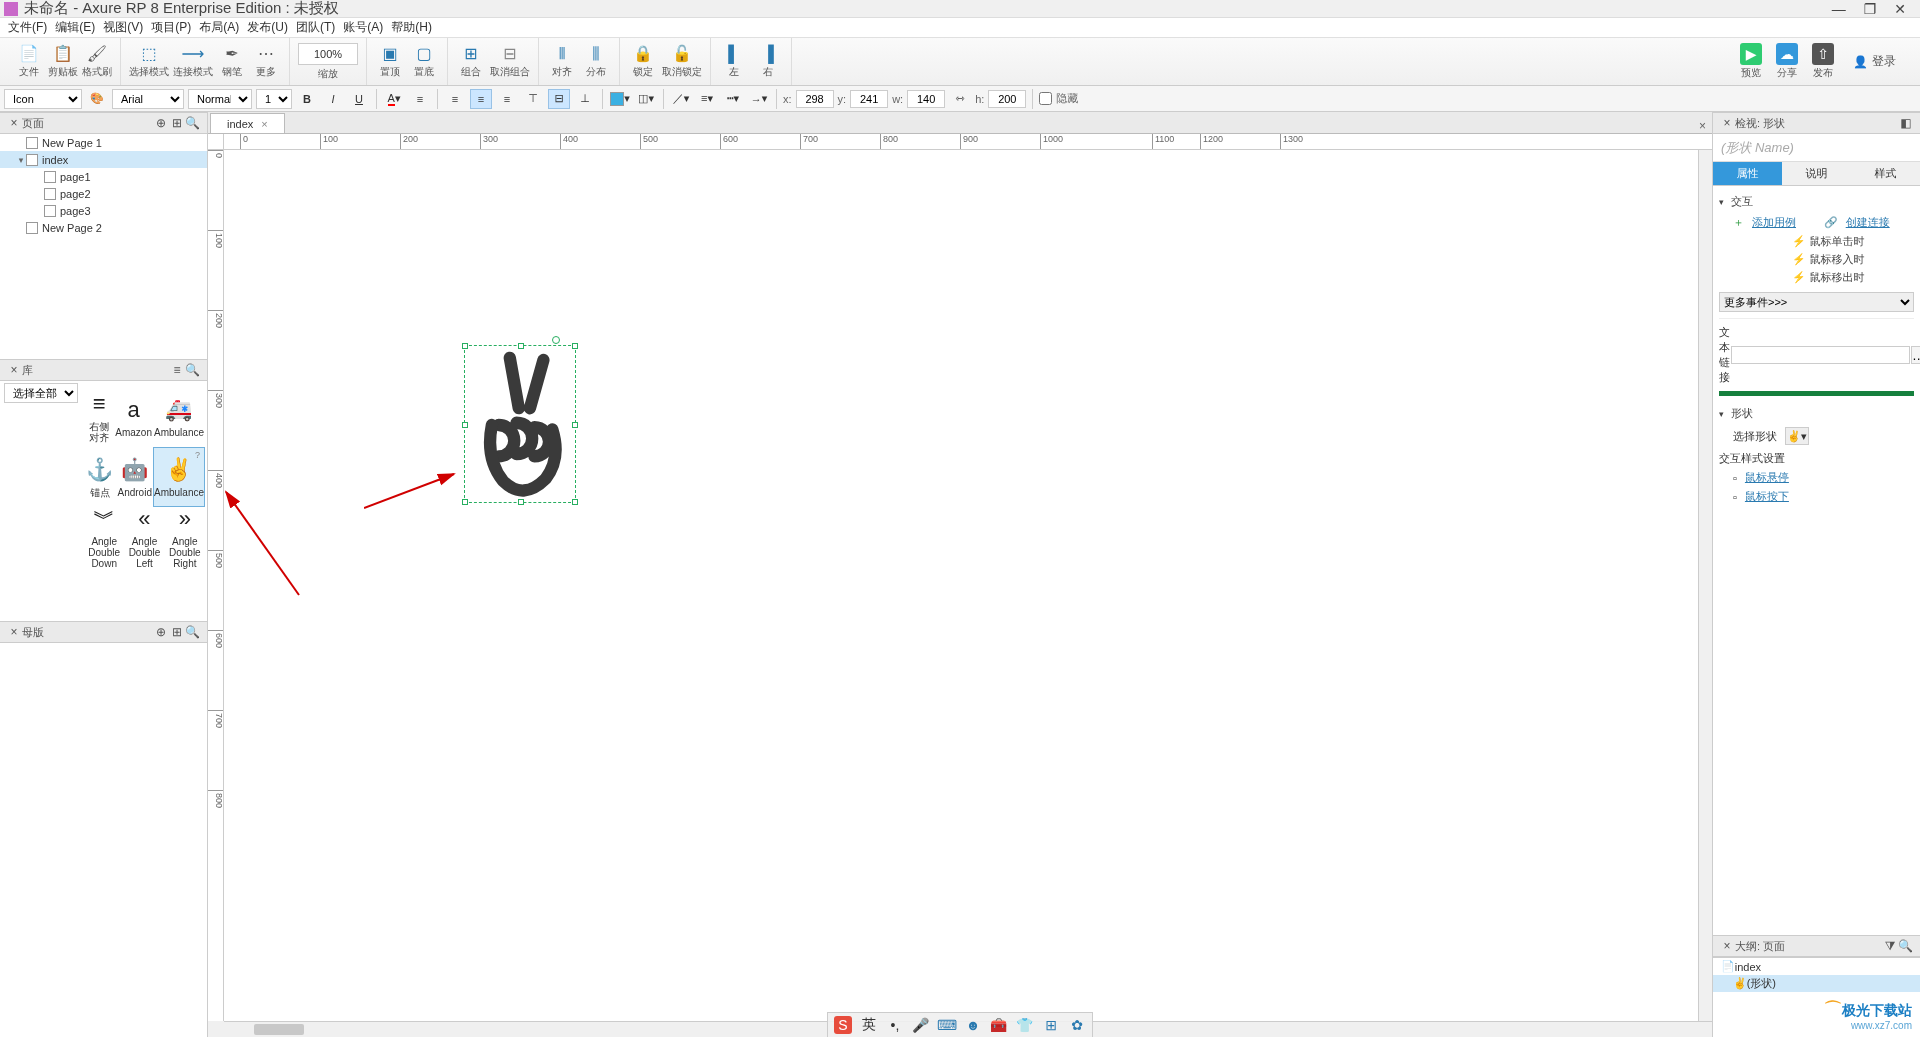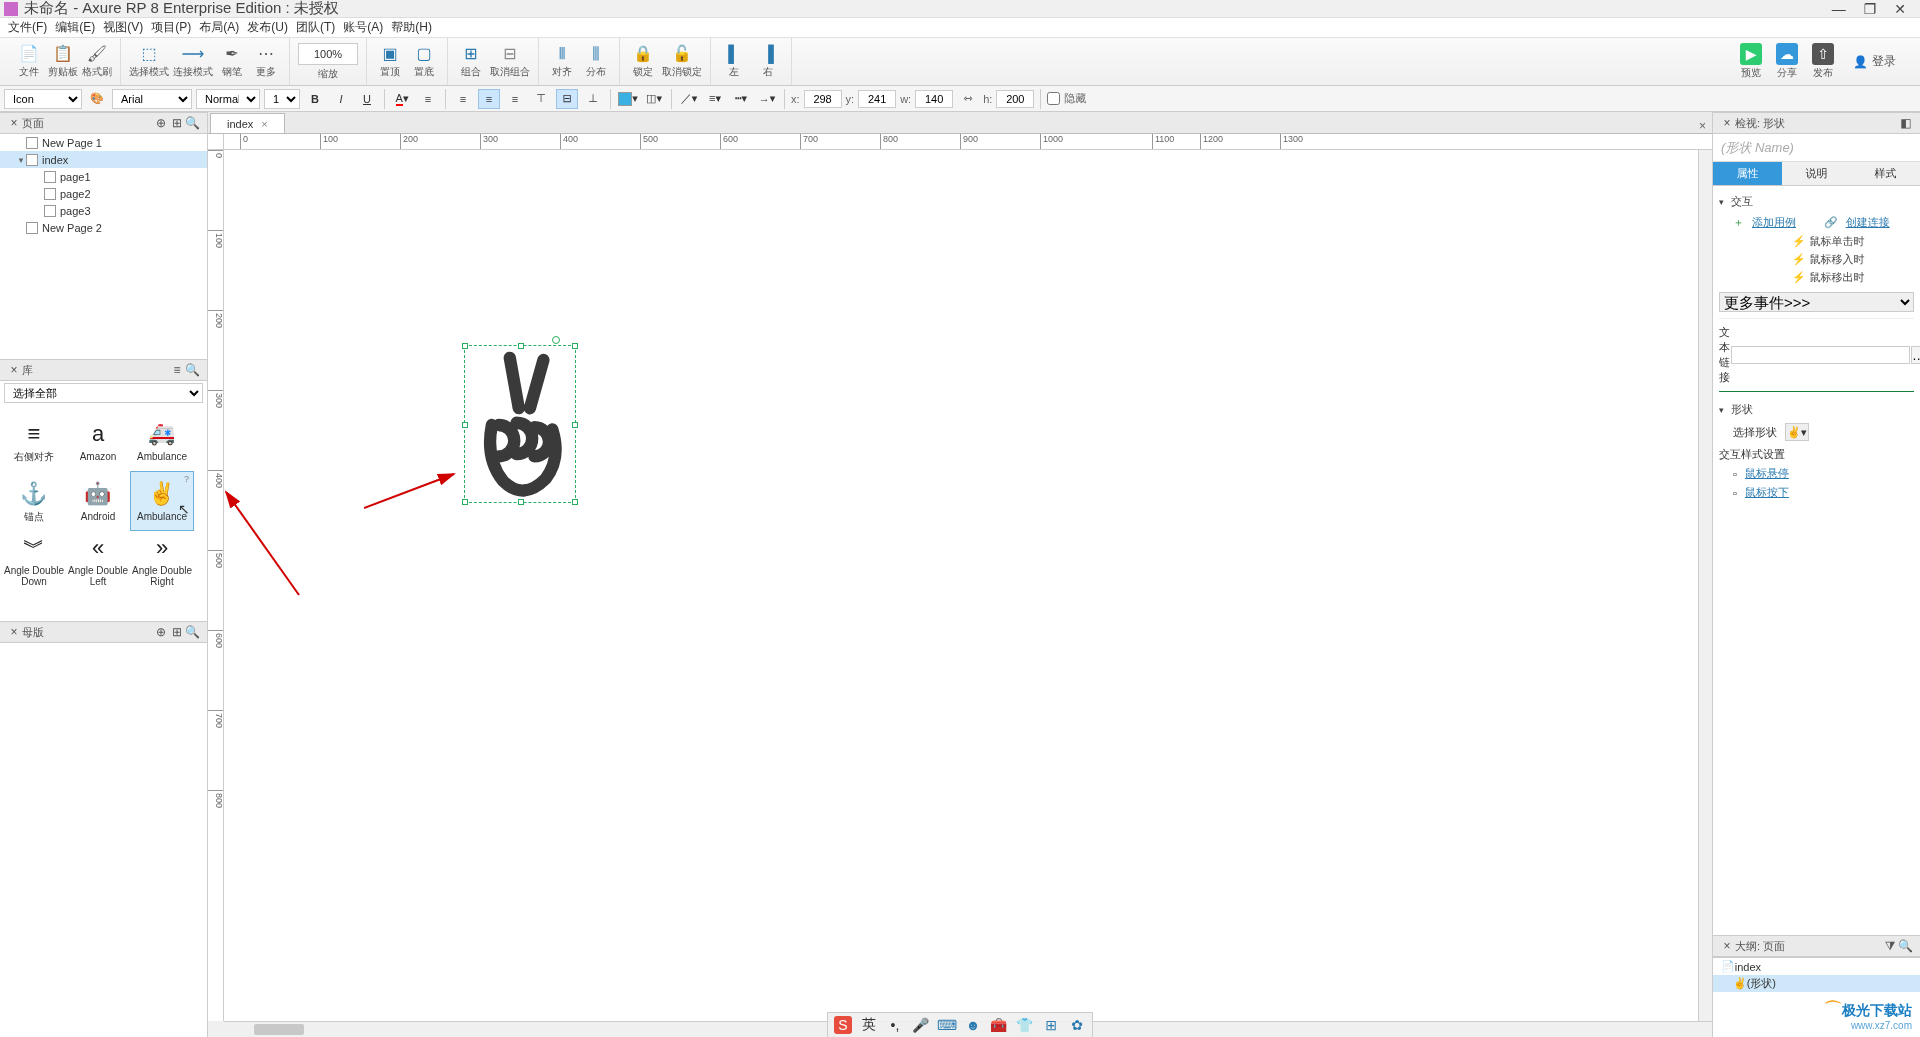--- a/index.html
+++ b/index.html
@@ -48,21 +48,21 @@
 
 
 .pages { flex: 0 0 225px; overflow: auto; background: #fff; }
 .tree-item { display: flex; align-items: center; height: 17px; font-size: 11px; color: #333; cursor: pointer; }
 .tree-item.selected { background: #cfe8f9; }
 .tree-item .indent { display:inline-block; }
 .tree-item .caret { width: 10px; text-align: center; color: #666; font-size: 9px;}
 .tree-item .pg-icon { width: 12px; height: 12px; border: 1px solid #999; margin-right: 4px; background:#fff;}
 
 
-.library { flex: 0 0 240px; display: flex; flex-direction: column; background: #fff; }
+.library { flex: 0 0 240px; display: flex; flex-direction: row; background: #fff; }
 .lib-select { margin: 2px 4px; }
 .lib-grid { flex: 1; overflow: auto; padding: 6px 2px; }
 .lib-row { display: flex; }
 .lib-item { width: 64px; height: 60px; display: flex; flex-direction: column; align-items: center; justify-content: center; font-size: 10px; color: #333; cursor: pointer; gap: 4px; border: 1px solid transparent; position:relative;}
 .lib-item.selected { background: #d6ecfa; border: 1px solid #6fb0dc; }
 .lib-item .li-ico { height: 26px; display: flex; align-items: center; justify-content: center; font-size: 22px; color: #222;}
 .lib-item .q { position:absolute; top:2px; right:4px; font-size:9px; color:#888;}
 
 
 .masters { flex: 1; background: #fff; }
@@ -93,23 +93,23 @@
 .insp-name { height: 28px; background: #fff; border-bottom: 1px solid #ddd; padding: 0 8px; display: flex; align-items: center; font-size: 13px; color: #aaa; font-style: italic; }
 .insp-tabs { display: flex; height: 24px; }
 .insp-tab { flex: 1; display: flex; align-items: center; justify-content: center; font-size: 11px; border-bottom: 1px solid #ccc; cursor:pointer; background:#f0f0f0;}
 .insp-tab.active { background: #3498db; color: #fff; }
 .insp-body { flex: 1; overflow: auto; background: #fff; padding: 4px 6px; font-size: 11px; }
 .insp-section-hdr { display: flex; align-items: center; padding: 4px 0; color: #444; cursor:pointer;}
 .insp-section-hdr .caret { width: 12px; font-size: 9px; }
 .insp-row { display: flex; align-items: center; gap: 8px; padding: 2px 0 2px 14px; }
 .link-txt { color: #2a7ab0; text-decoration: underline; cursor: pointer; }
 .evt { color: #444; padding-left: 24px; line-height: 18px; text-align: center;}
-.insp-select { width: 100%; height: 20px; border: 1px solid #ccc; font-size: 15px; }
+.insp-select { width: 100%; height: 20px; border: 1px solid #ccc; font-size: 11px; }
 .shape-picker { width:24px; height:18px; border:1px solid #ccc; background:#eee; display:inline-flex; align-items:center; justify-content:center;}
-.textlink-row{display:flex; align-items:center; gap:1px; padding:6px 0; border-top:1px solid #eee; border-bottom:1px solid #15803d; margin:6px 0;}
+.textlink-row{display:flex; align-items:center; gap:1px; padding:6px 0; border-top:1px solid #eee; border-bottom:5px solid #15803d; margin:6px 0;}
 .textlink-row input{flex:1; height:18px; border:1px solid #ccc;}
 .textlink-row button{width:18px; height:18px; border:1px solid #ccc; background:#f5f5f5;}
 
 .outline { flex: 0 0 80px; background:#fff; border-top:1px solid #ccc;}
 .outline-row { display:flex; align-items:center; height:17px; padding-left:8px; font-size:11px;}
 .outline-row.sel{ background:#cfe8f9;}
 
 
 .taskbar { position: fixed; bottom: 0; left: 50%; transform: translateX(-50%); display: flex; gap: 8px; padding: 3px 6px; background: rgba(240,240,240,0.9); border:1px solid #ccc; border-bottom:none;}
 .taskbar .ti { width: 18px; height: 18px; display:flex; align-items:center; justify-content:center; font-size:14px;}
@@ -250,21 +250,21 @@
     <div class="login-btn">
         <span>👤</span>
         <span>登录</span>
       </div>
   </div>
 </div>
 
 <div class="sec-toolbar">
   <select class="sec-select" style="width:78px"><option>Icon</option></select>
   <div class="sec-btn">🎨</div>
-  <select class="sec-select" style="width:80px"><option>Arial</option></select>
+  <select class="sec-select" style="width:72px"><option>Arial</option></select>
   <select class="sec-select" style="width:64px"><option>Normal</option></select>
   <select class="sec-select" style="width:36px"><option>13</option></select>
   <div class="sec-btn">
       <b>B</b>
     </div>
   <div class="sec-btn">
       <i>I</i>
     </div>
   <div class="sec-btn">
       <u>U</u>

